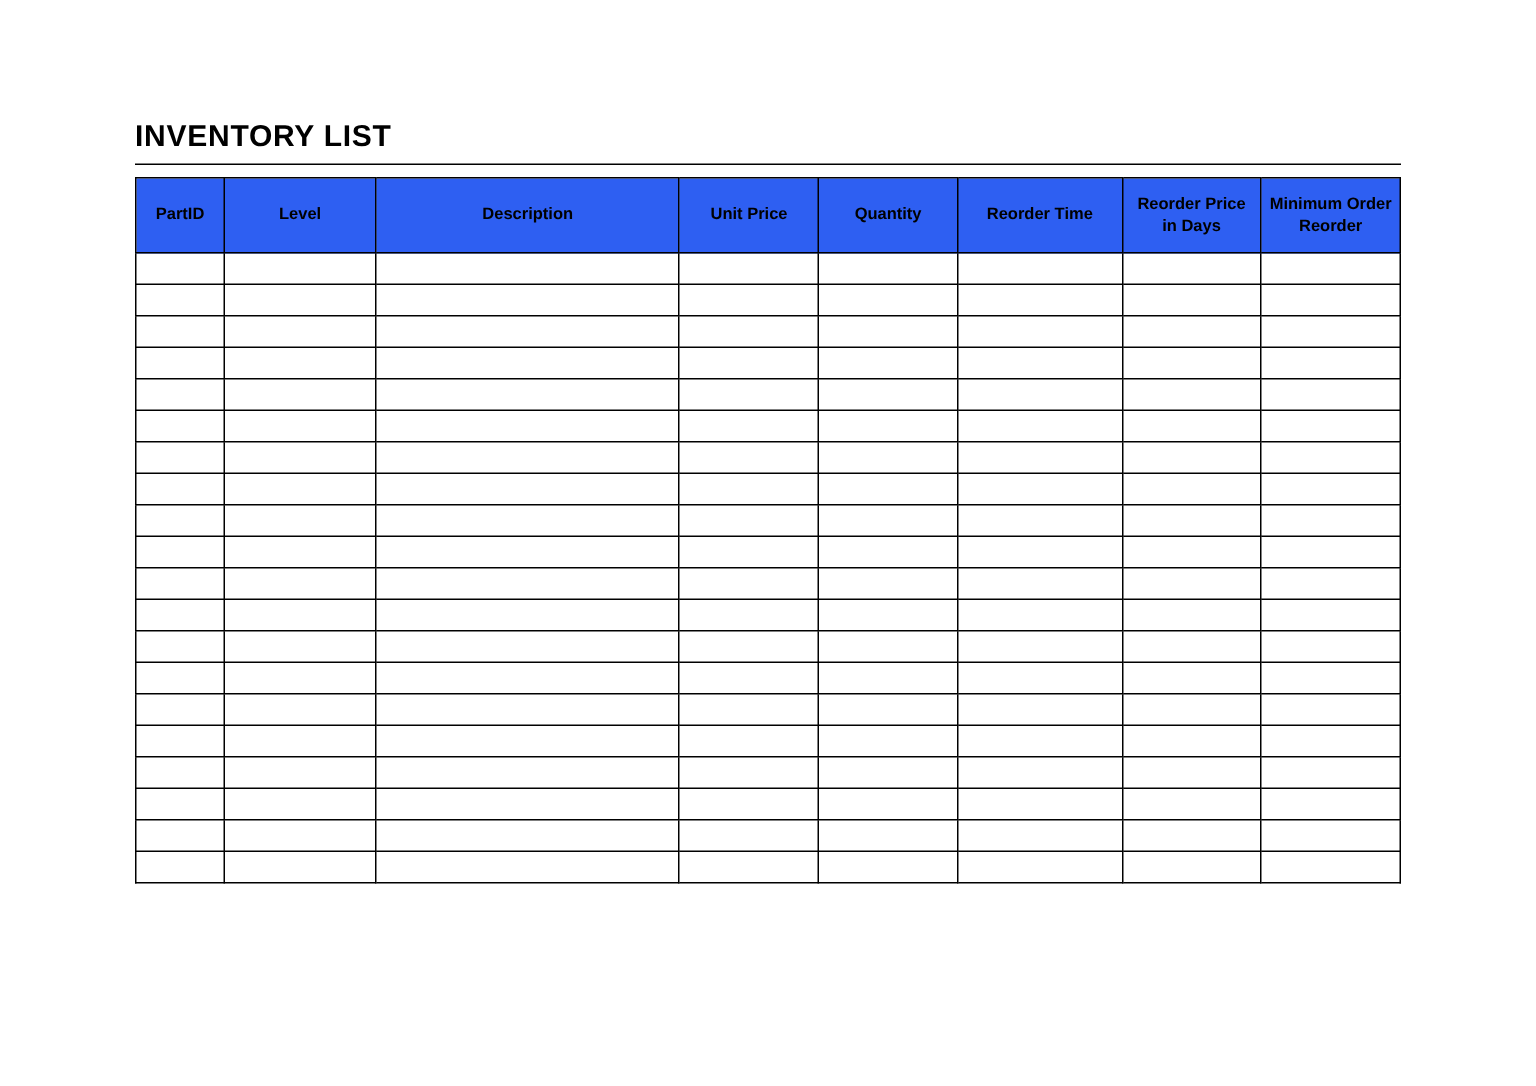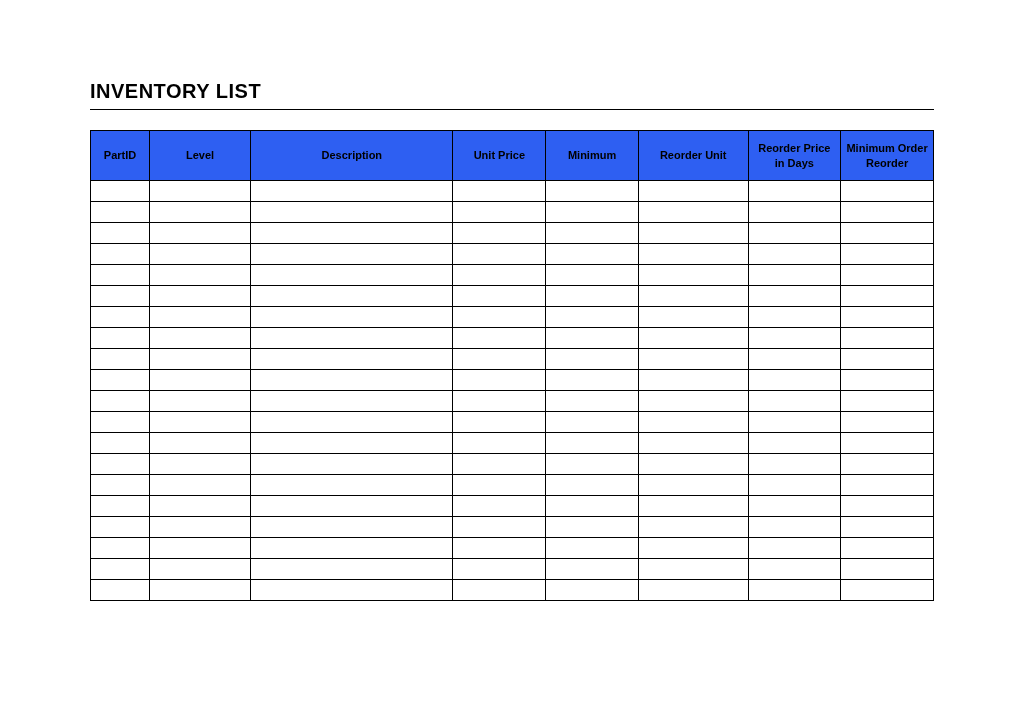--- a/index.html
+++ b/index.html
@@ -12,21 +12,21 @@
       background: #ffffff;
       padding: 80px 90px 60px 90px;
       width: 1024px;
     }
     .page-title {
       font-size: 20px;
       font-weight: bold;
       color: #000;
       padding-bottom: 6px;
       border-bottom: 1px solid #000;
-      margin-bottom: 20px;
+      margin-bottom: 8px;
       letter-spacing: 0.5px;
     }
     .table-wrapper {
       width: 100%;
     }
     table {
       border-collapse: collapse;
       width: 100%;
       table-layout: fixed;
       padding-left: 12px;
@@ -74,22 +74,22 @@
         <col class="c6">
         <col class="c7">
         <col class="c8">
     </colgroup>
     <thead>
       <tr>
         <th>PartID</th>
         <th>Level</th>
         <th>Description</th>
         <th>Unit Price</th>
-        <th>Minimum</th>
-        <th>Reorder Unit</th>
+        <th>Quantity</th>
+        <th>Reorder Time</th>
         <th>Reorder Price in Days</th>
         <th>Minimum Order Reorder</th>
       </tr>
     </thead>
     <tbody id="table-body">
     <tr>
           <td></td>
           <td></td>
           <td></td>
           <td></td>

